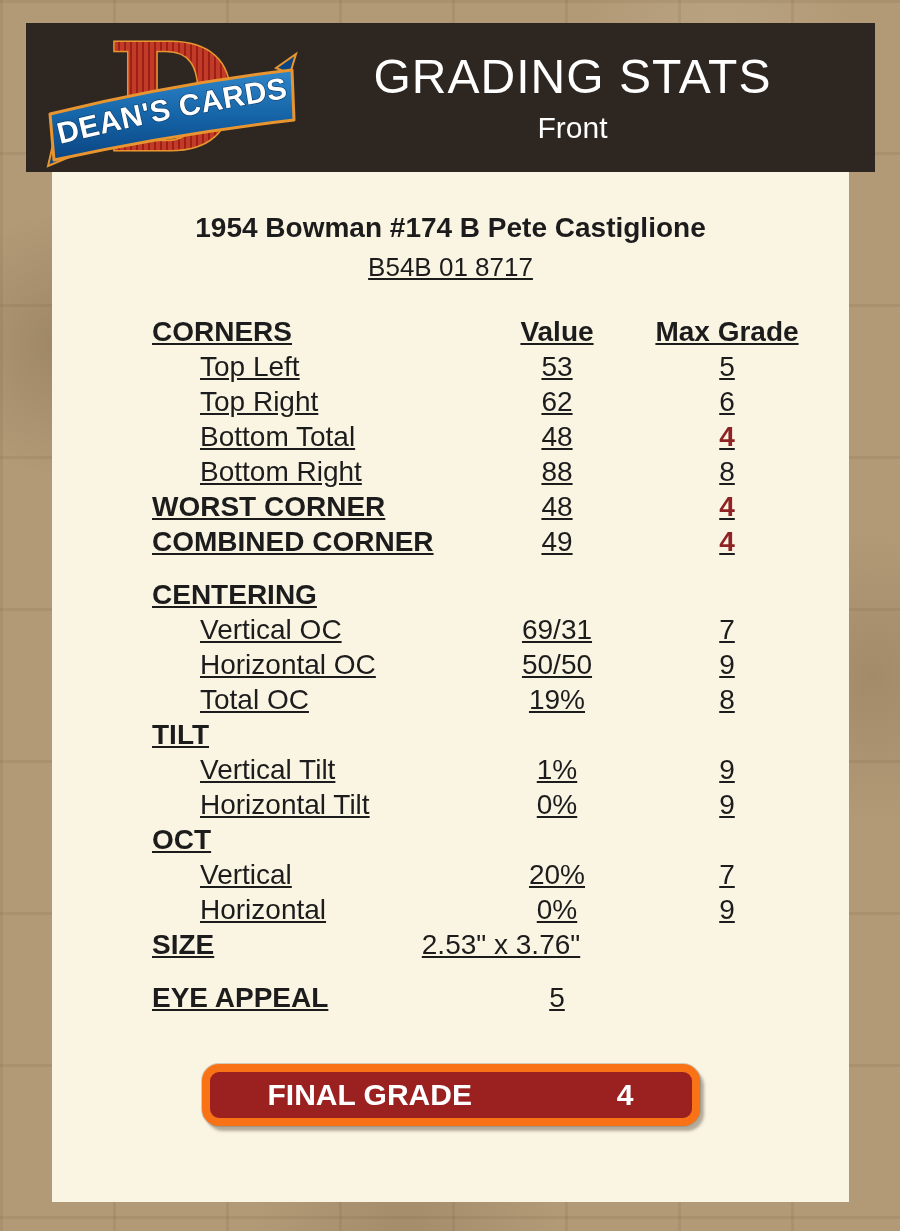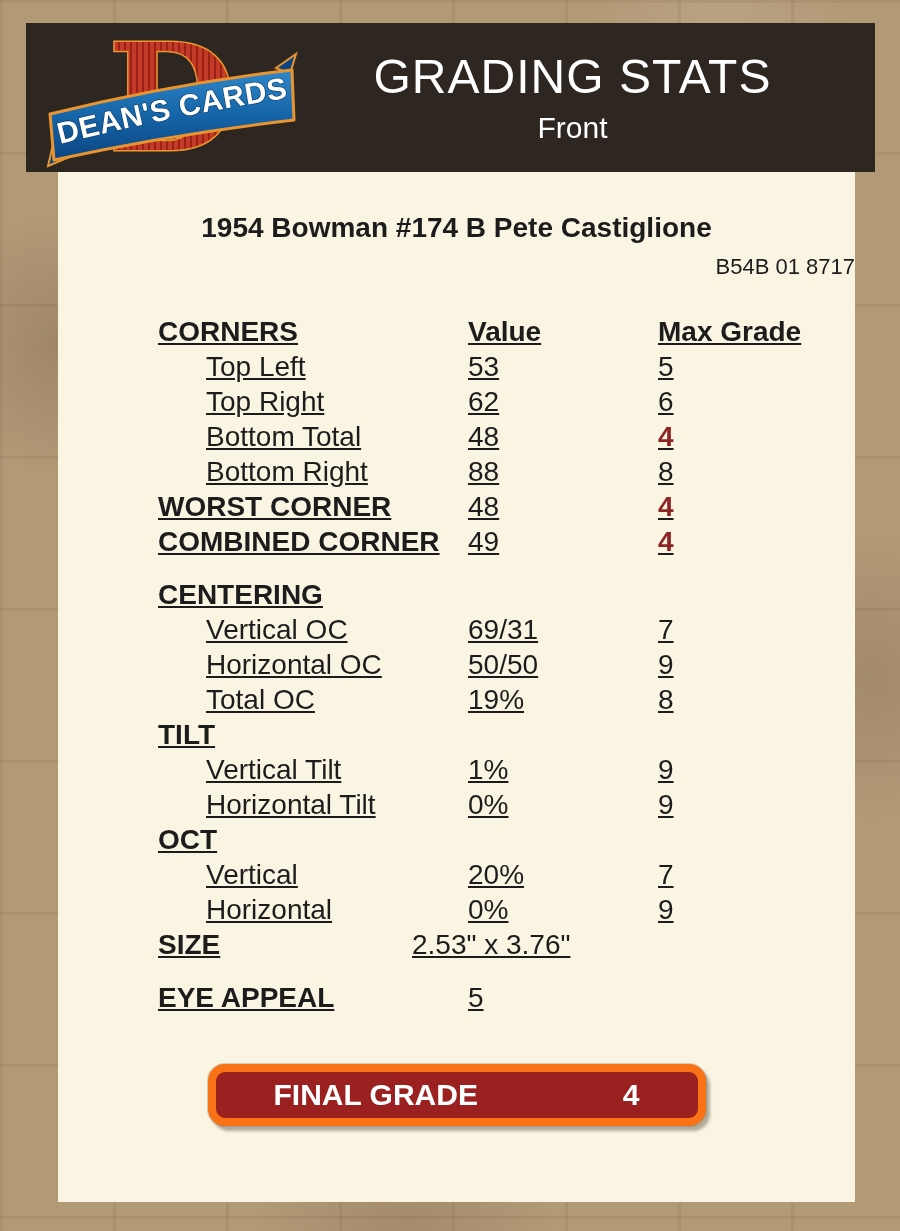--- a/index.html
+++ b/index.html
@@ -18,31 +18,31 @@
   .header{
     position:absolute;left:26px;top:23px;width:849px;height:149px;
     background:#2e2721;display:flex;align-items:center;
   }
   .logo{width:252px;height:140px;margin-left:20px;flex:0 0 auto;position:relative;}
   .header-titles{flex:1;text-align:center;color:#ffffff;padding-right:28px;padding-top:4px;}
   .header-title{font-size:48px;line-height:56px;letter-spacing:1px;}
   .header-subtitle{font-size:30px;line-height:46px;}
   .panel{
     position:absolute;left:52px;top:172px;width:797px;height:1030px;
-    background:#faf4e3;color:#1c1c1c;margin-left:6px;
+    background:#faf4e3;color:#1c1c1c;
   }
   .card-title{margin-top:38px;text-align:center;font-size:28px;font-weight:bold;line-height:36px;}
-  .card-serial{margin-top:4px;text-align:right;font-size:22px;line-height:34px;}
+  .card-serial{margin-top:4px;text-align:center;font-size:26px;line-height:34px;text-decoration:underline;}
   .gtable{margin:30px 0 0 100px;font-size:28px;}
   .row{display:grid;grid-template-columns:310px 190px 150px;height:35px;line-height:35px;text-decoration:underline;}
   .row.gap{margin-top:18px;}
   .row .label{white-space:nowrap;}
   .row .label.indent{padding-left:48px;}
   .row.section .label{font-weight:bold;}
-  .row .val,.row .grade{white-space:nowrap;}
+  .row .val,.row .grade{text-align:center;white-space:nowrap;}
   .row.head .val,.row.head .grade{font-weight:bold;}
   .row .grade.red{color:#8e2323;font-weight:bold;}
   .row.wide .val{transform:translateX(-56px);}
   .final-grade{
     box-sizing:border-box;margin:49px auto 0;width:498px;height:62px;
     background:#9b2020;border:8px solid #f97316;border-radius:17px;
     box-shadow:4px 5px 3px rgba(122,110,92,0.55), 0 0 0 1px rgba(150,138,118,0.4);
     display:flex;align-items:center;justify-content:space-between;
     padding:0 58px;color:#ffffff;font-weight:bold;font-size:30px;cursor:pointer;
   }

